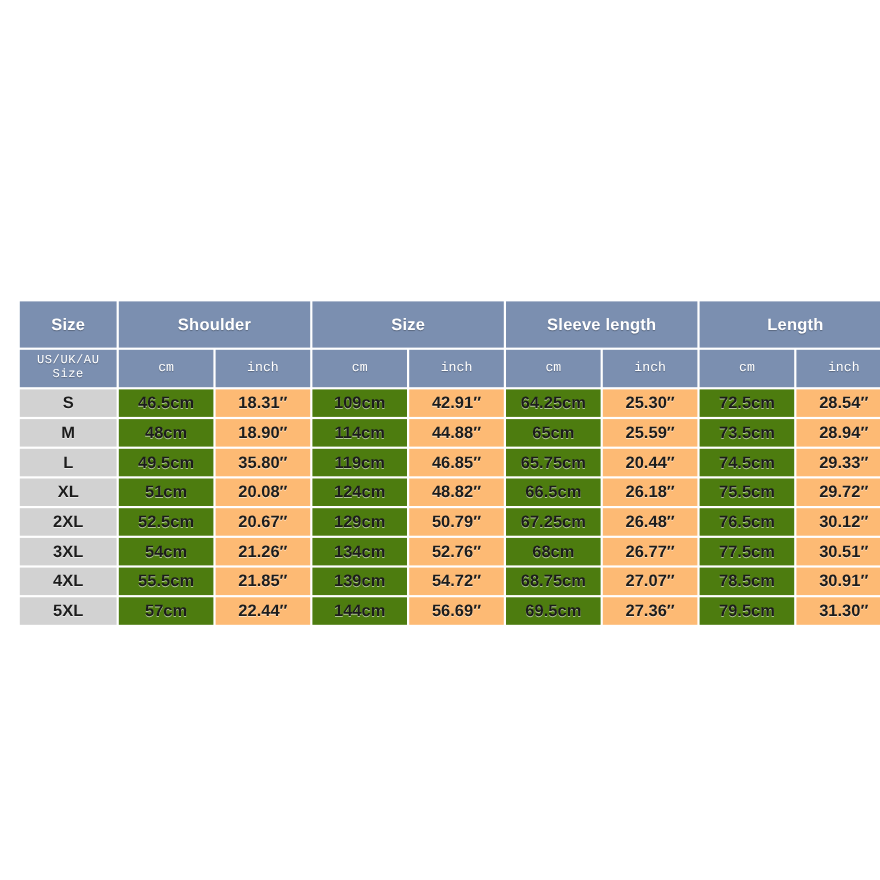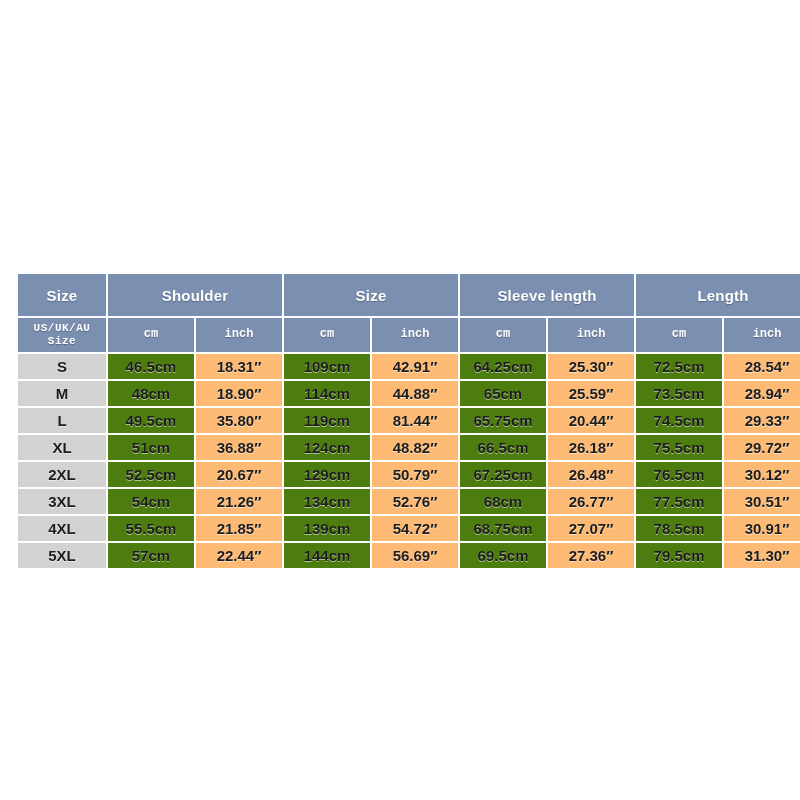--- a/index.html
+++ b/index.html
@@ -42,21 +42,21 @@
     text-shadow: 0 1px 1px rgba(0,0,0,0.28);
     padding: 0;
   }
 
   
   tr.sub-header-row th {
     background: #7b8fb0;
     color: #ffffff;
     font-family: "Liberation Mono", monospace;
     font-size: 12px;
-    font-weight: bold;
+    font-weight: normal;
     height: 34px;
     text-align: center;
     vertical-align: middle;
     text-shadow: 0 1px 1px rgba(0,0,0,0.28);
     padding: 0;
     line-height: 1.15;
   }
   tr.sub-header-row th.sz-sub {
     font-size: 11px;
     letter-spacing: 0.5px;
@@ -143,30 +143,30 @@
           <td class="cell-cm">65cm</td>
           <td class="cell-inch">25.59″</td>
           <td class="cell-cm">73.5cm</td>
           <td class="cell-inch">28.94″</td>
         </tr>
         <tr class="data-row">
           <td class="cell-size">L</td>
           <td class="cell-cm">49.5cm</td>
           <td class="cell-inch">35.80″</td>
           <td class="cell-cm">119cm</td>
-          <td class="cell-inch">81.44″</td>
+          <td class="cell-inch">46.85″</td>
           <td class="cell-cm">65.75cm</td>
           <td class="cell-inch">20.44″</td>
           <td class="cell-cm">74.5cm</td>
           <td class="cell-inch">29.33″</td>
         </tr>
         <tr class="data-row">
           <td class="cell-size">XL</td>
           <td class="cell-cm">51cm</td>
-          <td class="cell-inch">36.88″</td>
+          <td class="cell-inch">20.08″</td>
           <td class="cell-cm">124cm</td>
           <td class="cell-inch">48.82″</td>
           <td class="cell-cm">66.5cm</td>
           <td class="cell-inch">26.18″</td>
           <td class="cell-cm">75.5cm</td>
           <td class="cell-inch">29.72″</td>
         </tr>
         <tr class="data-row">
           <td class="cell-size">2XL</td>
           <td class="cell-cm">52.5cm</td>

